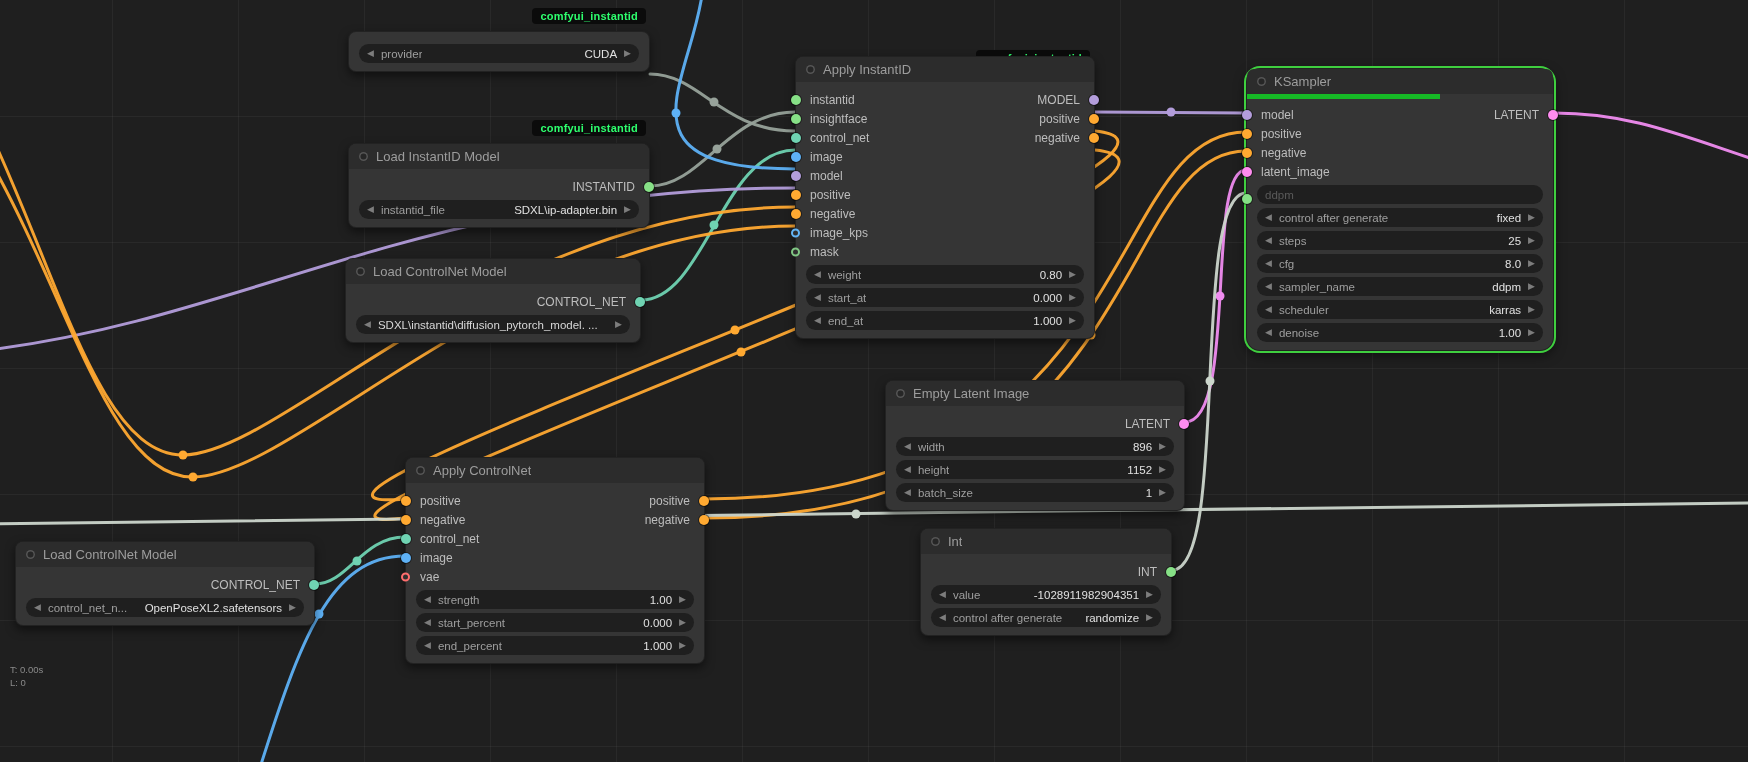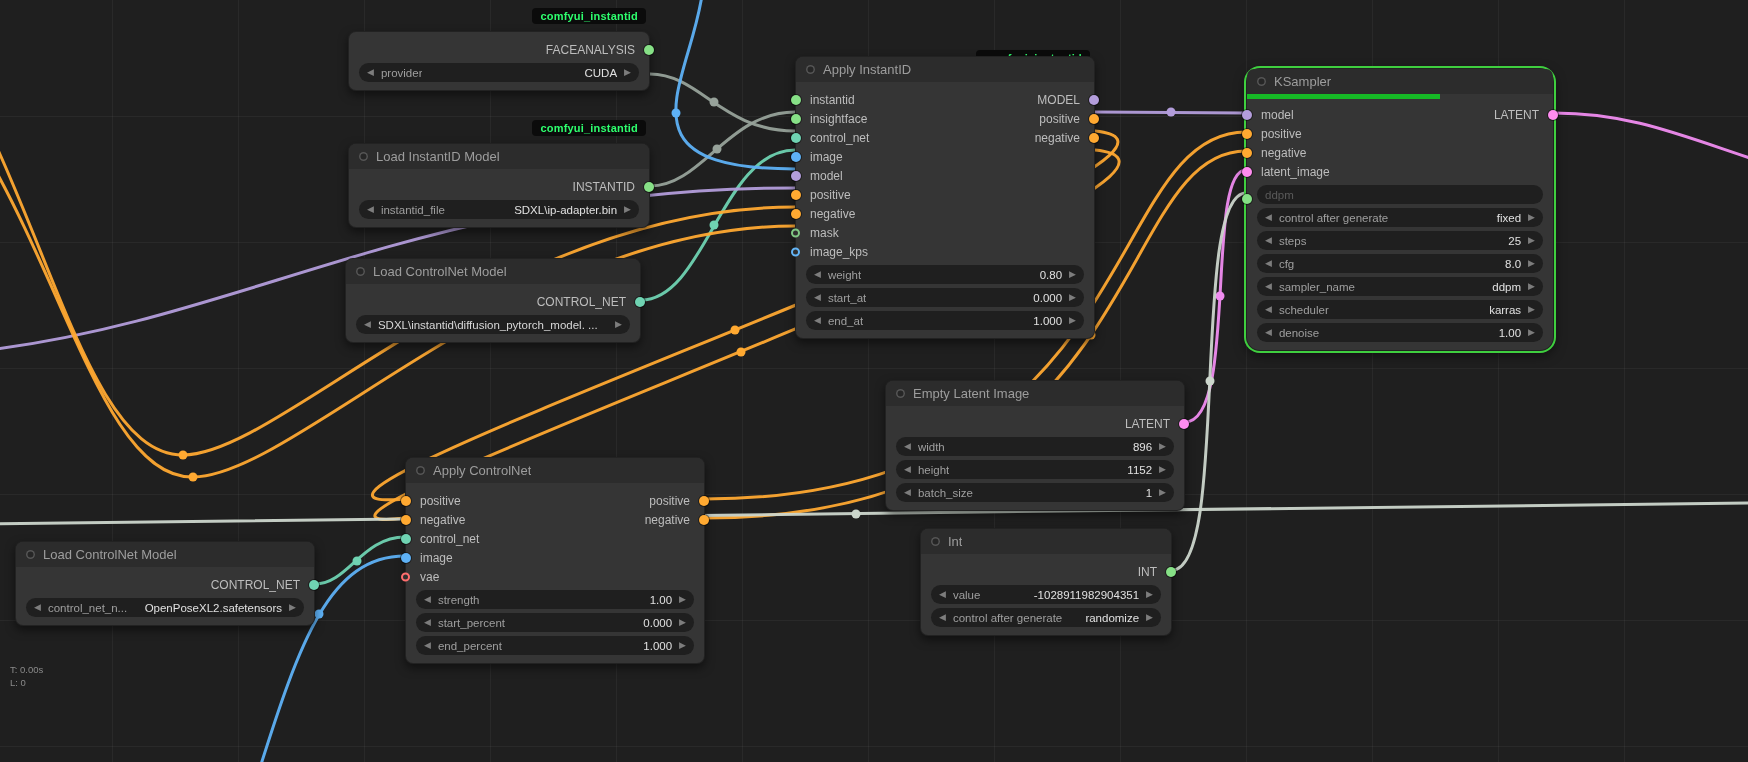--- a/index.html
+++ b/index.html
@@ -103,24 +103,20 @@
     <circle cx="856" cy="514" r="4.5" fill="#ccd6cc"></circle>
     <circle cx="1210" cy="381" r="4.5" fill="#ccd6cc"></circle>
   </svg>
 
   <span class="badge" style="top:8px;right:1102px;">comfyui_instantid</span>
   <span class="badge" style="top:120px;right:1102px;">comfyui_instantid</span>
   <span class="badge" style="top:50px;right:658px;">comfyui_instantid</span>
 
   <div class="node" style="left:348px;top:31px;width:302px;">
     <div class="node-body">
-      <div class="row">
-        <span class="out-label">FACEANALYSIS</span>
-        <span class="dot out" style="background:#86e086"></span>
-      </div>
       <div class="widget">
         <span class="arrow">◀</span>
         <span class="wlabel">provider</span>
         <span class="wvalue">CUDA</span>
         <span class="arrow">▶</span>
       </div>
     </div>
   </div>
 
   <div class="node" style="left:348px;top:143px;width:302px;">
@@ -194,26 +190,26 @@
       </div>
       <div class="row">
         <span class="dot in" style="background:#ffa931"></span>
         <span class="in-label">positive</span>
       </div>
       <div class="row">
         <span class="dot in" style="background:#ffa931"></span>
         <span class="in-label">negative</span>
       </div>
       <div class="row">
+        <span class="dot in hollow" style="border:2px solid #64b5f6"></span>
+        <span class="in-label">image_kps</span>
+      </div>
+      <div class="row">
         <span class="dot in hollow" style="border:2px solid #81c784"></span>
         <span class="in-label">mask</span>
-      </div>
-      <div class="row">
-        <span class="dot in hollow" style="border:2px solid #64b5f6"></span>
-        <span class="in-label">image_kps</span>
       </div>
       <div class="widget">
         <span class="arrow">◀</span>
         <span class="wlabel">weight</span>
         <span class="wvalue">0.80</span>
         <span class="arrow">▶</span>
       </div>
       <div class="widget">
         <span class="arrow">◀</span>
         <span class="wlabel">start_at</span>

